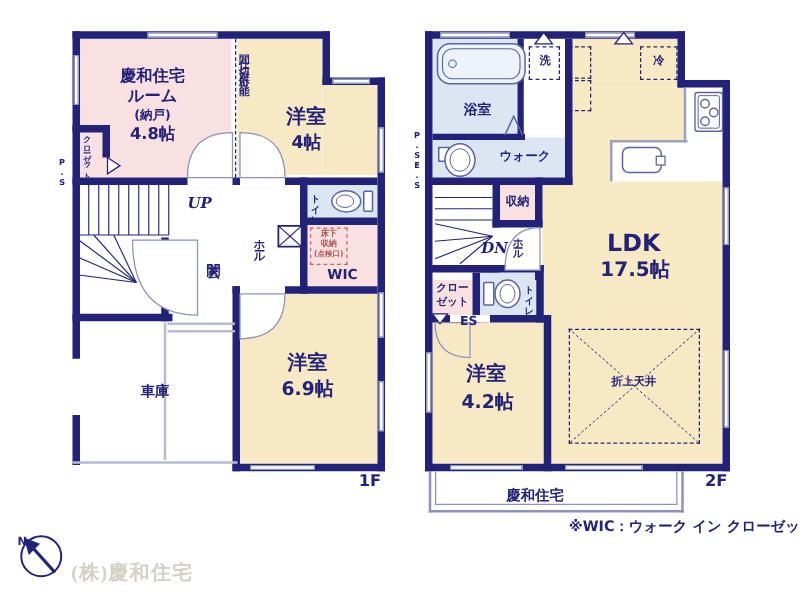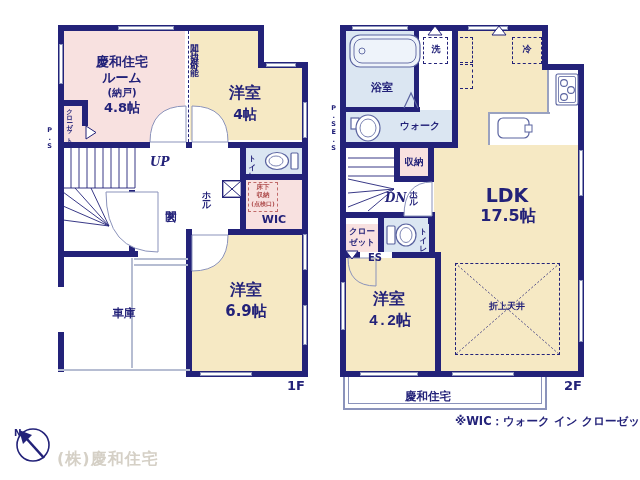--- a/index.html
+++ b/index.html
@@ -287,29 +287,29 @@
     <div class="lbl ctr" style="left:414px;top:156px;font-size:9.5px;">収納</div>
     <div class="lbl it" style="left:385px;top:191px;font-size:12px;font-weight:bold;">DN</div>
     <div class="lbl vt" style="left:409px;top:184px;font-size:8.5px;">ホール</div>
     <div class="lbl ctr" style="left:362px;top:226px;font-size:8.5px;">クロー</div>
     <div class="lbl ctr" style="left:362px;top:237px;font-size:8.5px;">ゼット</div>
     <div class="lbl vt" style="left:418px;top:223px;font-size:7.5px;">トイレ</div>
     <div class="lbl" style="left:368px;top:252px;font-size:10px;">ES</div>
     <div class="lbl ctr" style="left:507px;top:184px;font-size:19px;">LDK</div>
     <div class="lbl ctr" style="left:508px;top:207px;font-size:16px;">17.5帖</div>
     <div class="lbl ctr" style="left:389px;top:290px;font-size:16px;">洋室</div>
-    <div class="lbl ctr" style="left:390px;top:313px;font-size:15px;font-family:Liberation Mono, monospace;">4.2帖</div>
+    <div class="lbl ctr" style="left:390px;top:313px;font-size:15px;">4.2帖</div>
     <div class="lbl ctr" style="left:507px;top:301px;font-size:9px;">折上天井</div>
     <div class="lbl ctr" style="left:428px;top:390px;font-size:11.5px;">慶和住宅</div>
     <div class="lbl" style="left:564px;top:378px;font-size:13px;">2F</div>
   </section>
 
   <div class="lbl" style="left:455px;top:415px;font-size:11.5px;">※WIC：ウォーク イン クローゼット</div>
 
   <svg style="left:14px;top:426px;" width="40" height="40">
     <circle cx="19" cy="19" r="16" fill="none" stroke="#232279" stroke-width="1.6"></circle>
     <line x1="30" y1="32" x2="12" y2="12" stroke="#232279" stroke-width="2.6"></line>
     <polygon points="5,4 18,9 9,18" fill="#232279"></polygon>
     <text x="0" y="10" font-size="9" font-weight="bold" fill="#232279">N</text>
   </svg>
-  <div class="lbl" style="left:57px;top:450px;font-size:16px;color:#d5d0c6;font-weight:bold;letter-spacing:1px;">(株)慶和住宅</div>
+  <div class="lbl" style="left:57px;top:450px;font-size:16px;color:#d5d0c6;font-weight:bold;letter-spacing:1px;font-family:Liberation Serif, serif;">(株)慶和住宅</div>
 
 </div>
 
 </body></html>

